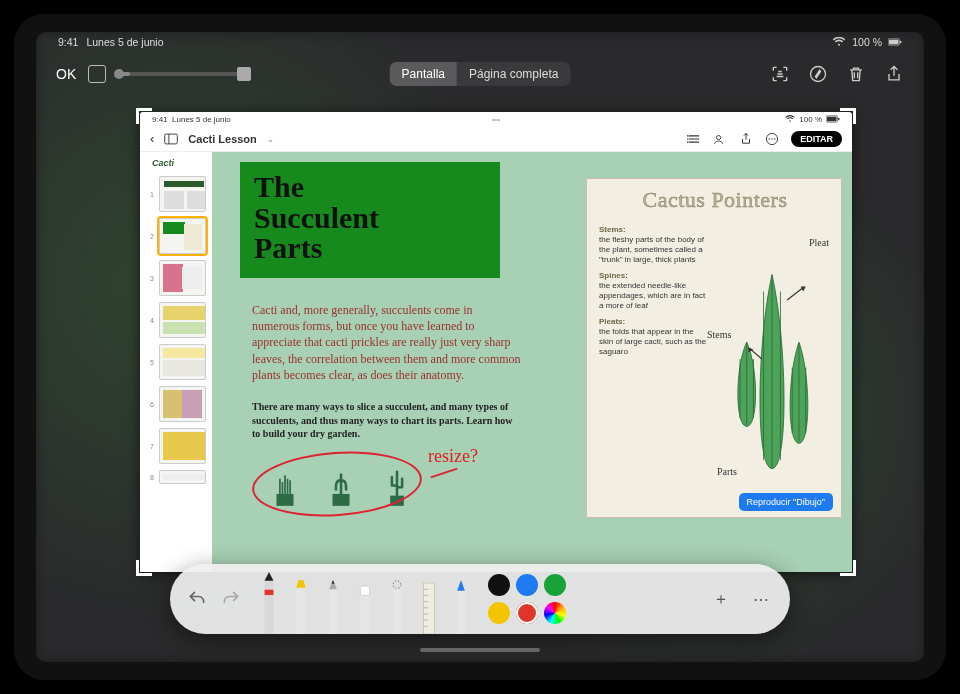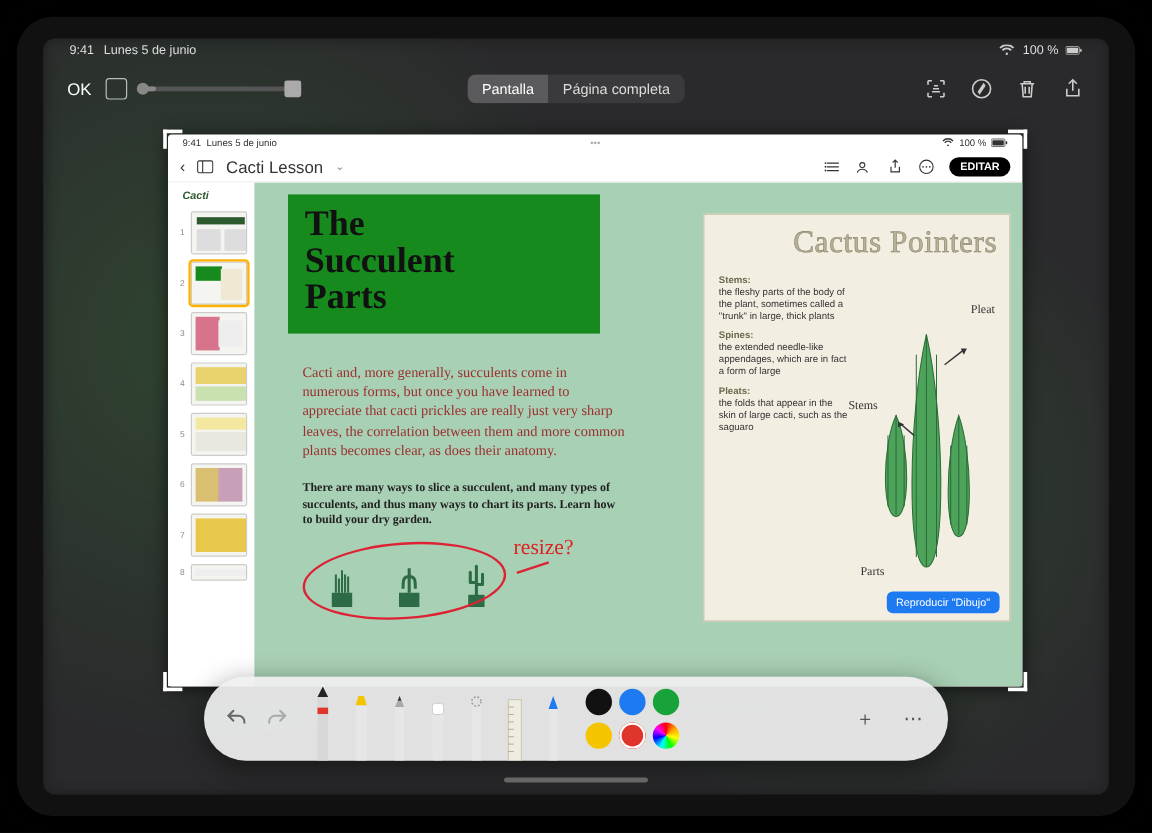--- a/index.html
+++ b/index.html
@@ -94,21 +94,21 @@
     font-size:10px; color:#333;
   }
   .in-status { height:14px; display:flex; align-items:center; padding:0 12px; font-size:8px; color:#333; }
   .in-status .right { margin-left:auto; display:flex; align-items:center; gap:4px; }
   .in-tb {
     height:26px; display:flex; align-items:center; padding:0 10px; gap:10px;
     border-bottom:1px solid #0001;
   }
   .in-tb .tools-right { margin-left:auto; display:flex; align-items:center; gap:12px; }
   .chev { font-size:13px; color:#333; }
-  .doc-title { font-weight:400; font-size:14px;text-align:center; }
+  .doc-title { font-weight:700; font-size:11px;text-align:center; }
   .edit-pill { background:#000; color:#fff; border-radius:10px; padding:3px 9px; font-size:9px; font-weight:600; }
   .in-ic { width:14px; height:14px; }
 
   .in-body { flex:1; display:flex; overflow:hidden; }
   .thumbs {
     width:72px; padding:6px 6px 6px 10px;
     display:flex; flex-direction:column; gap:6px;
     overflow:hidden; background:#fff;
   }
   .thumbs-title { font-size:9px; font-weight:700; color:#2d5a2d; margin-bottom:2px; padding-left:2px; font-style:italic; }
@@ -149,22 +149,22 @@
   }
   .scribble-dash {
     position:absolute; left:218px; top:320px; width:28px; height:2px; background:#d23; transform:rotate(-18deg);
   }
 
   .pointer-card {
     position:absolute; right:10px; top:26px; width:256px; height:340px;
     background:#f2eee2; border:1px solid #c9c3ae; padding:10px 10px 10px 12px;
   }
   .pc-title {
-    font-family:"Marker Felt","Comic Sans MS",cursive; font-size:26px; line-height:1;
-    color:#b7b19a; text-align:right; letter-spacing:0.5px;
+    font-family:"Marker Felt","Comic Sans MS",cursive; font-size:22px; line-height:1;
+    color:#b7b19a; text-align:center; letter-spacing:0.5px;
     -webkit-text-stroke:0.5px #8a8468;
   }
   .pc-body { display:flex; gap:6px; margin-top:8px; }
   .pc-text { width:108px; font-size:8px; color:#333; line-height:1.25; }
   .pc-text b { display:block; color:#6a6a4a; font-size:8px; margin-top:6px; }
   .pc-cactus { flex:1; position:relative; }
   .label-sm { position:absolute; font-family:"Marker Felt",cursive; font-size:10px; color:#333; }
 
   .play-pill {
     position:absolute; right:8px; bottom:6px;
@@ -398,40 +398,40 @@
             <div class="scribble-dash"></div>
             <div class="scribble-text">resize?</div>
 
             <div class="pointer-card">
               <div class="pc-title">Cactus Pointers</div>
               <div class="pc-body">
                 <div class="pc-text">
                   <b>Stems:</b>
                   <span>the fleshy parts of the body of the plant, sometimes called a "trunk" in large, thick plants</span>
                   <b>Spines:</b>
-                  <span>the extended needle-like appendages, which are in fact a form of large</span>
+                  <span>the extended needle-like appendages, which are in fact a more of leaf</span>
                   <b>Pleats:</b>
                   <span>the folds that appear in the skin of large cacti, such as the saguaro</span>
                 </div>
                 <div class="pc-cactus">
                   <svg viewBox="0 0 140 280" width="100%" height="280">
                     <g fill="#4da35a" stroke="#2a6b37" stroke-width="1">
                       <path d="M70 270 C50 270 52 120 70 40 C88 120 90 270 70 270 Z"></path>
                       <path d="M40 220 C26 220 26 150 40 120 C54 150 54 220 40 220 Z"></path>
                       <path d="M102 240 C88 240 88 160 102 120 C116 160 116 240 102 240 Z"></path>
                       <path d="M70 40 L70 270 M60 60 L60 260 M80 60 L80 260" stroke="#2a6b37" fill="none"></path>
                       <path d="M40 120 L40 218 M32 140 L32 210 M48 140 L48 210" stroke="#2a6b37" fill="none"></path>
                       <path d="M102 122 L102 238 M94 150 L94 228 M110 150 L110 228" stroke="#2a6b37" fill="none"></path>
                     </g>
                     <path d="M88 70 L106 56" stroke="#333" stroke-width="1.4"></path>
                     <path d="M104 54 l6 0 l-3 6 z" fill="#333"></path>
                     <path d="M58 140 L44 128" stroke="#333" stroke-width="1.4"></path>
                     <path d="M42 126 l0 6 l6 -3 z" fill="#333"></path>
                   </svg>
-                  <span class="label-sm" style="right:2px; top:30px">Pleat</span>
+                  <span class="label-sm" style="right:2px; top:18px">Pleat</span>
                   <span class="label-sm" style="left:-6px; top:110px">Stems</span>
                   <span class="label-sm" style="left:4px; bottom:24px">Parts</span>
                 </div>
               </div>
               <div class="play-pill">Reproducir "Dibujo"</div>
             </div>
           </div>
         </div>
       </div>
     </div>

